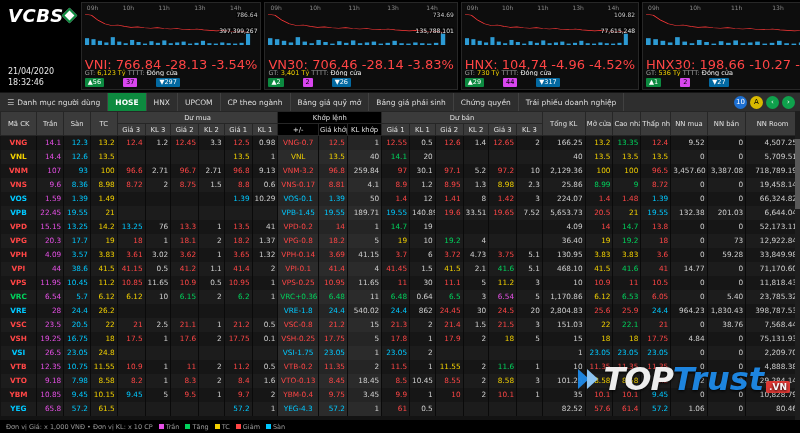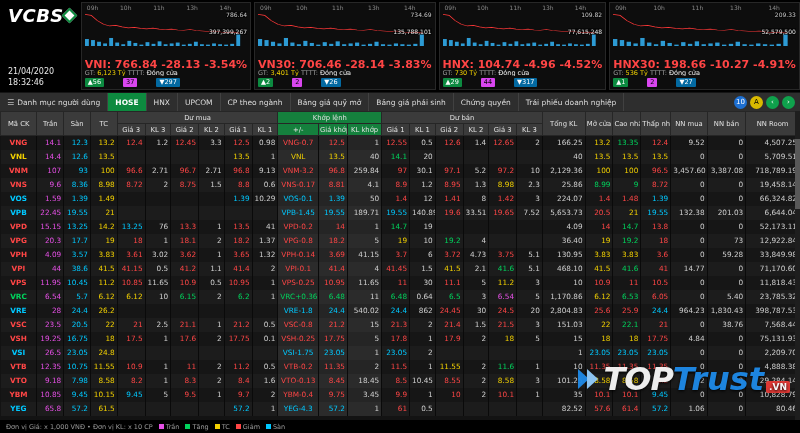--- a/index.html
+++ b/index.html
@@ -12,41 +12,41 @@
   .logo-text { color:#fff; font-size:18px; font-weight:bold; font-style:italic; letter-spacing:.5px; }
   .logo-mark { width:11px; height:11px; background:#fff; transform:rotate(45deg); border:2px solid #0d8a3f; }
   .datetime { margin-top:auto; color:#e8e8e8; font-size:8px; line-height:1.35; }
   .panels { flex:1; display:flex; gap:3px; padding:2px 3px 2px 0; }
   .panel { flex:1; background:#0d0d0d; border:1px solid #272727; position:relative; display:flex; flex-direction:column; padding:1px 3px 2px 3px; }
   .taxis { display:flex; justify-content:space-between; padding:0 16px 0 2px; color:#8a8a8a; font-size:6px; }
   .cwrap { position:relative; height:42px; }
   .cwrap svg.spark { position:absolute; inset:0; width:100%; height:100%; }
   .hi  { position:absolute; top:0; right:0; font-size:6px; color:#c8c8c8; background:rgba(0,0,0,.4); }
   .vol { position:absolute; bottom:11px; right:0; font-size:6px; color:#e4e4e4; background:rgba(0,0,0,.4); }
-  .iline { font-size:11px; font-weight:bold; color:#ff4545; white-space:nowrap; margin-top:12px; overflow:hidden; }
+  .iline { font-size:13px; font-weight:normal; color:#ff4545; white-space:nowrap; margin-top:12px; overflow:hidden; }
   .gline { font-size:6.5px; color:#9a9a9a; white-space:nowrap; overflow:hidden; }
   .gline .gt { color:#f0d000; } .gline .st { color:#f0f0f0; }
   .badges { display:flex; gap:19px; margin-top:2px; }
   .badge { font-size:6.5px; padding:0 3px; border-radius:1px; color:#fff; line-height:9px; }
   .b-up { background:#0c8a40; } .b-ref { background:#d946ef; color:#000; } .b-down { background:#0369a1; }
 
   
   .tabbar { height:19px; background:#2e2e2e; display:flex; align-items:stretch; border-top:1px solid #151515; }
   .tab { display:flex; align-items:center; padding:0 7px; font-size:7.5px; color:#ddd; border-right:1px solid #414141; cursor:pointer; gap:3px; white-space:nowrap; }
   .tab .mi { font-size:8px; color:#bbb; }
   .tab.active { background:#0d8a3f; color:#fff; font-weight:bold; }
   .tab-controls { margin-left:auto; display:flex; align-items:center; gap:3px; padding-right:5px; }
   .circle { width:13px; height:13px; border-radius:50%; font-size:7px; display:flex; align-items:center; justify-content:center; color:#fff; cursor:pointer; }
   .c-blue { background:#1d6fd1; } .c-yellow { background:#d9b900; color:#000; } .c-green { background:#0fa14c; }
 
   
   .gridwrap { position:relative; height:309px; overflow:hidden; background:#131313; }
   table.grid { width:100%; border-collapse:collapse; table-layout:fixed; }
   thead th { background:#3b3b3b; color:#e2e2e2; font-size:6.8px; font-weight:normal; border:1px solid #262626; height:12px; padding:0 1px; overflow:hidden; white-space:nowrap; }
-  thead th.ghl { background:#15803d; }
+  thead th.ghl { background:#000000; }
   tbody td { font-size:7.3px; height:14px; padding:0 2px; border-right:1px solid #0a0a0a; white-space:nowrap; overflow:hidden; text-align:right; }
   tbody tr:nth-child(odd)  td { background:#161616; }
   tbody tr:nth-child(even) td { background:#1c1c1c; }
   tbody tr:nth-child(odd)  td.match { background:#252525; }
   tbody tr:nth-child(even) td.match { background:#2b2b2b; }
   td.ma  { text-align:center; font-weight:bold; }
   td.chg { text-align:center; }
   td.p { color:#e750e7; } td.c { color:#00c8ff; } td.y { color:#f2d000; }
   td.r { color:#ff4646; } td.g { color:#00d25c; } td.w { color:#cfcfcf; }
 

